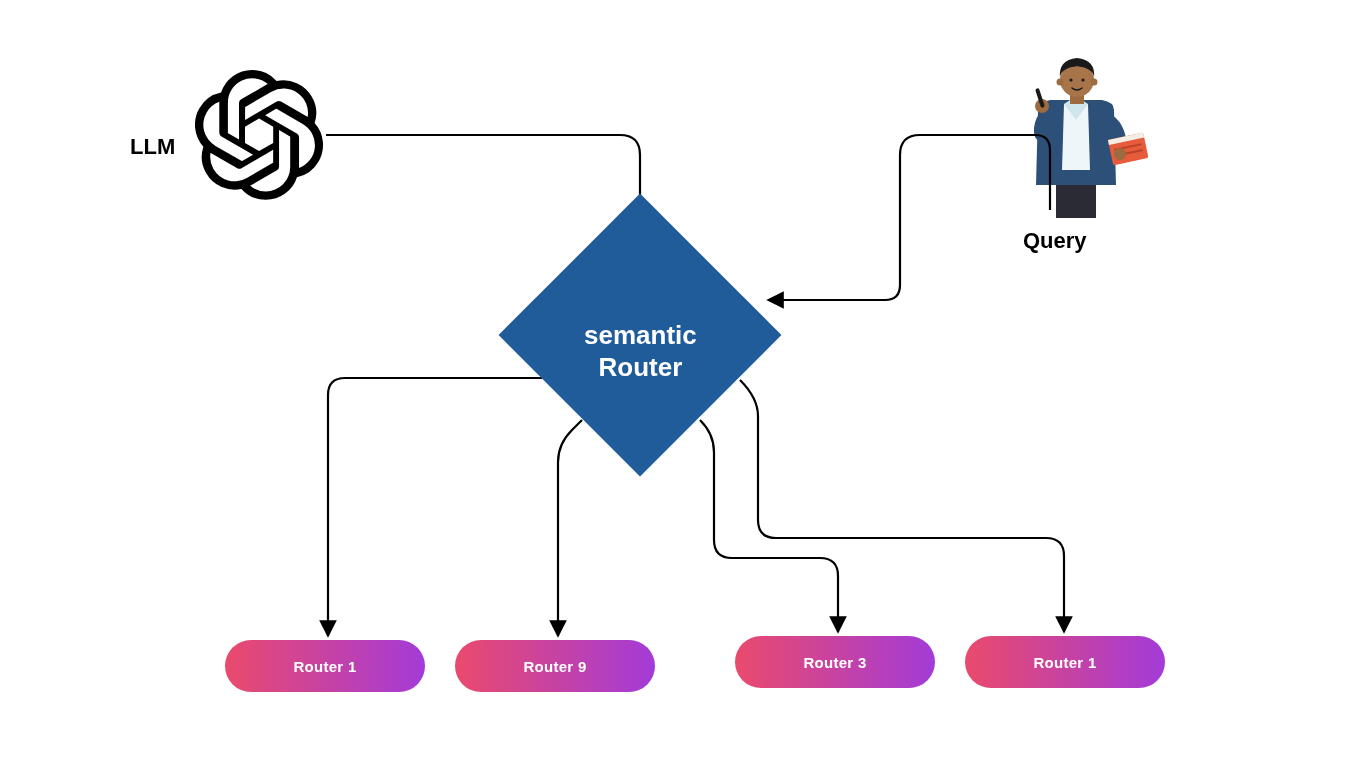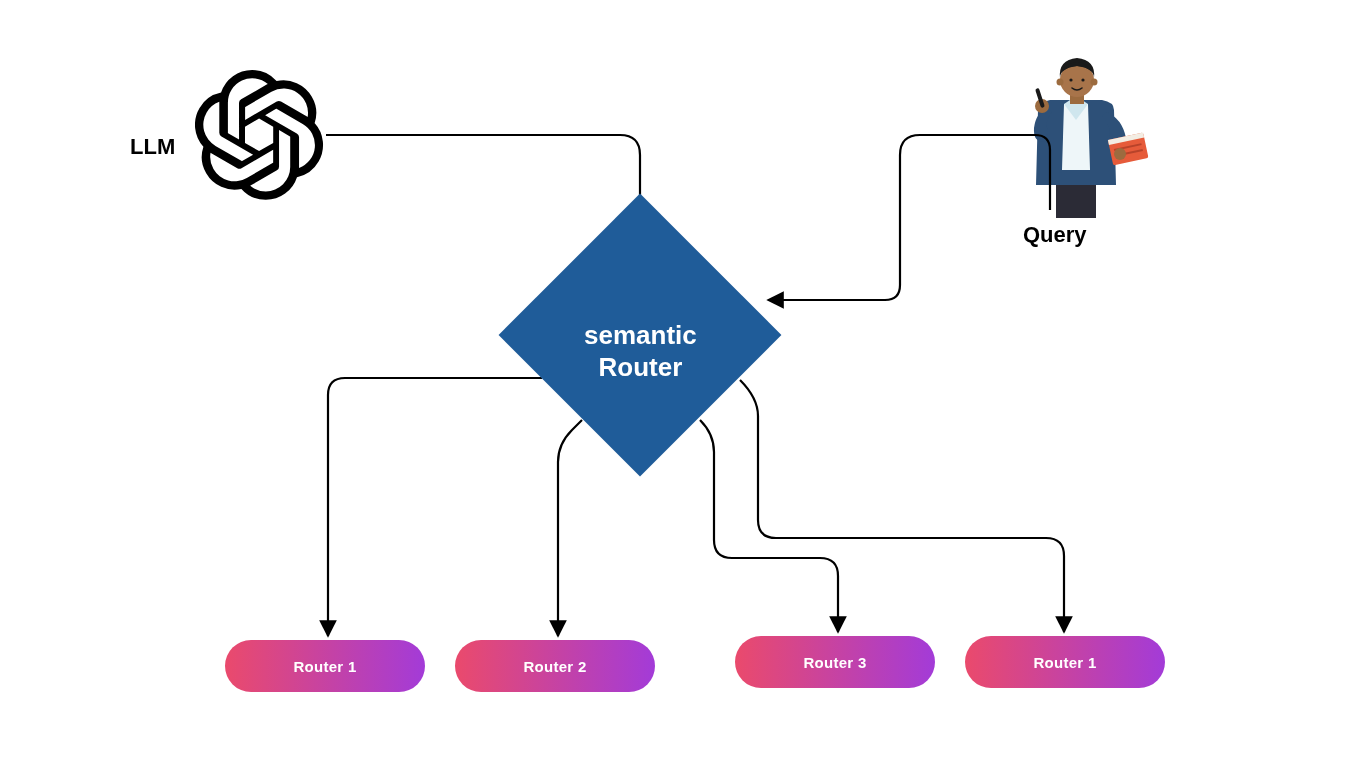--- a/index.html
+++ b/index.html
@@ -17,21 +17,21 @@
     width: 1358px;
     height: 656px;
   }
   
   .label {
     position: absolute;
     font-weight: 700;
     color: #000;
   }
   .llm-label { left: 130px; top: 134px; font-size: 22px; }
-  .query-label { left: 1023px; top: 222px; font-size: 22px; }
+  .query-label { left: 1023px; top: 228px; font-size: 22px; }
 
   
   .openai-icon {
     position: absolute;
     left: 195px;
     top: 70px;
     width: 130px;
     height: 130px;
   }
 
@@ -176,21 +176,21 @@
   <div class="diamond">
     <div class="diamond-inner">
       <span>semantic</span><br><span>Router</span>
     </div>
   </div>
 
   <div class="router-pill r1">
       <span>Router  1</span>
     </div>
   <div class="router-pill r2">
-      <span>Router 2</span>
+      <span>Router 9</span>
     </div>
   <div class="router-pill r3">
       <span>Router 3</span>
     </div>
   <div class="router-pill r4">
       <span>Router 1</span>
     </div>
 
 </div>
 

